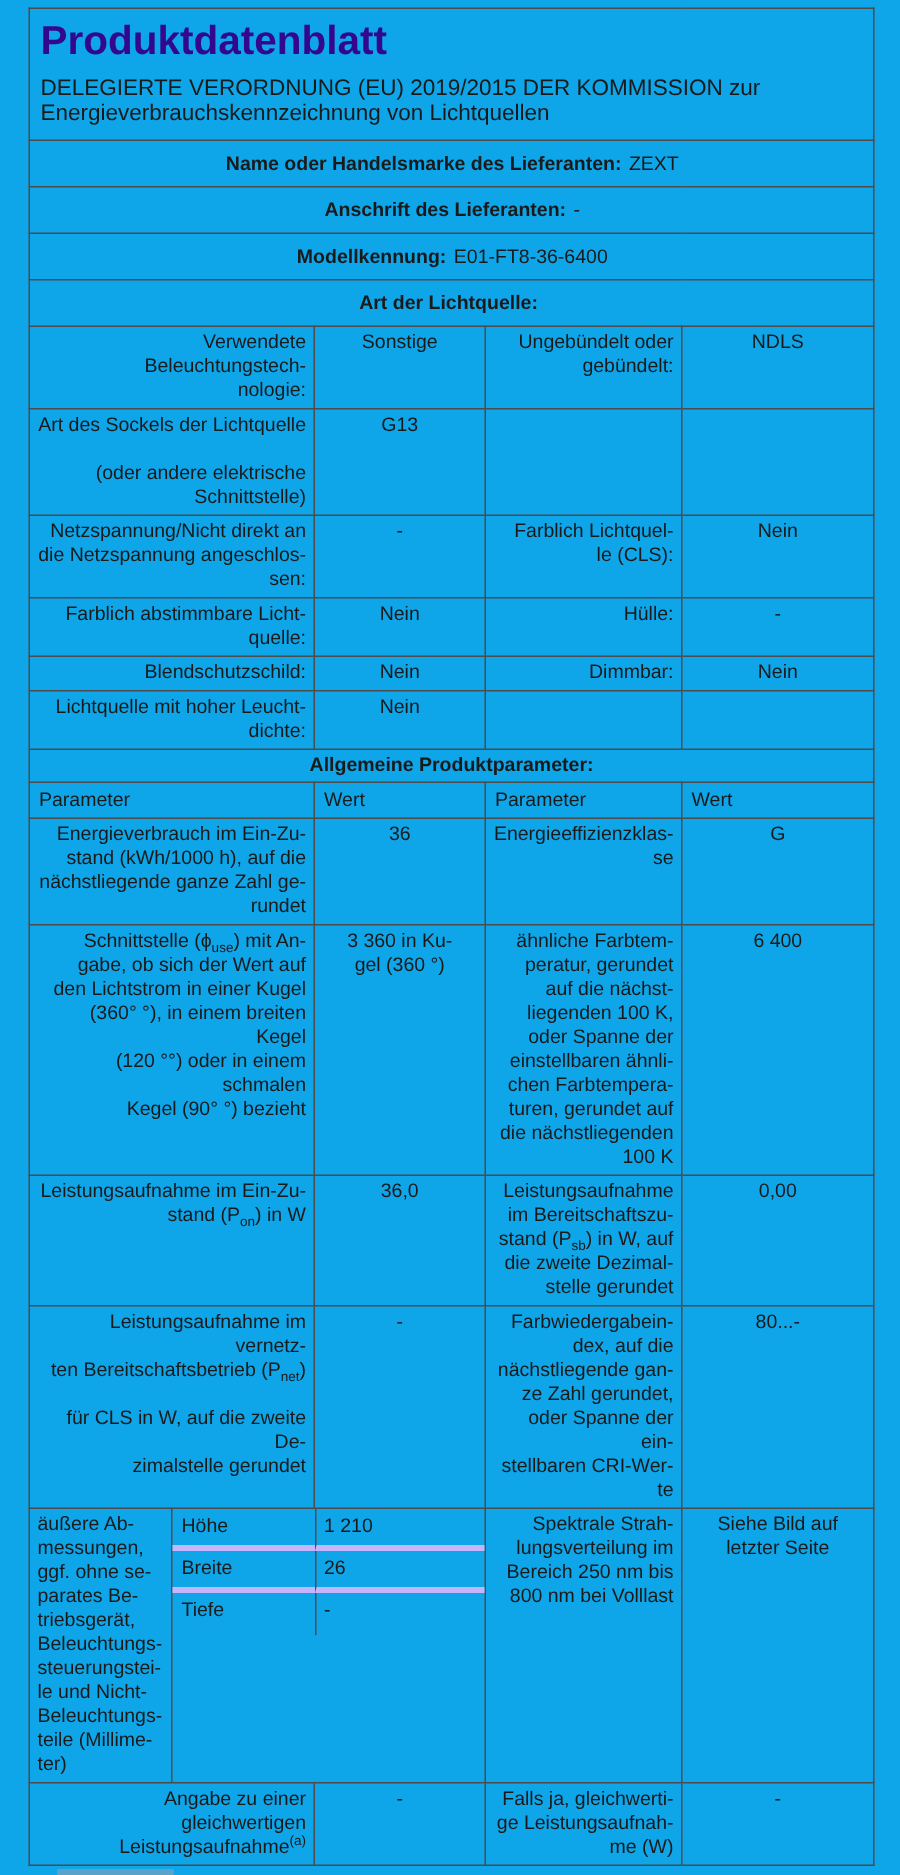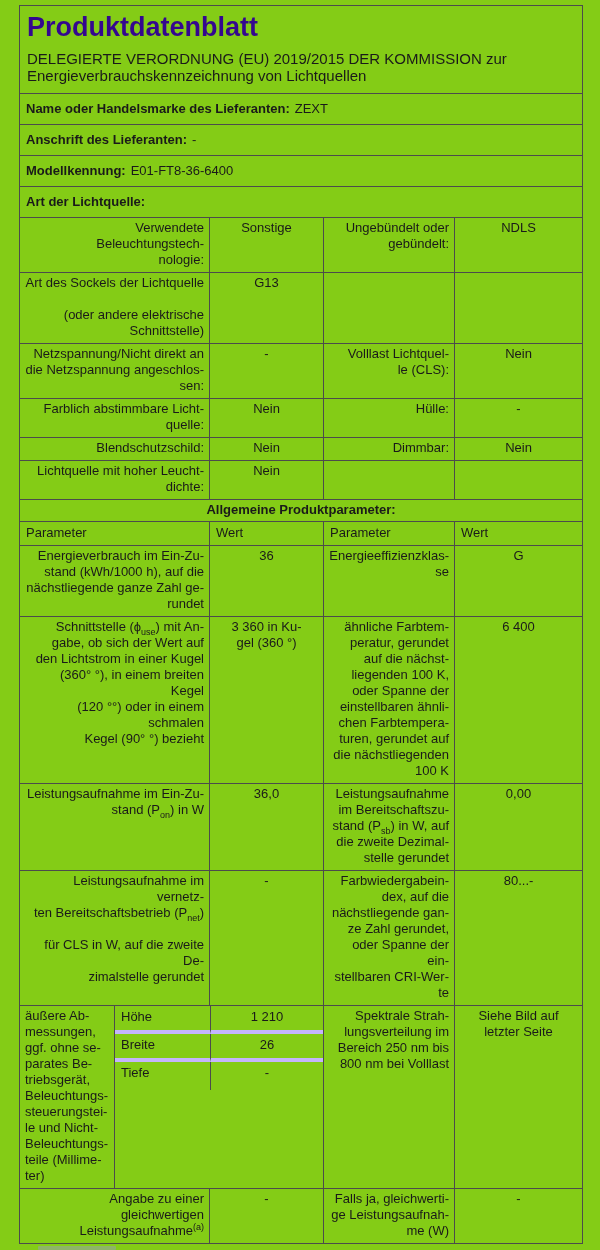--- a/index.html
+++ b/index.html
@@ -1,53 +1,53 @@
 <!DOCTYPE html>
 <html><head>
 <meta charset="utf-8">
 <style>
   html,body{margin:0;padding:0;background:#fff;}
   .page{
     position:relative;width:600px;height:1250px;overflow:hidden;
-    background:#84cc16;font-family:"Liberation Sans",sans-serif;color:#1a1a1a;
+    background:#0ea5e9;font-family:"Liberation Sans",sans-serif;color:#1a1a1a;
     box-sizing:border-box;
   }
   table.sheet{
     border-collapse:collapse;table-layout:fixed;width:563px;
     margin:5px 0 0 19px;
   }
   table.sheet td{
     border:1px solid #4c4c4c;vertical-align:top;
     font-size:13px;line-height:16px;padding:2px 5px 4px 5px;
   }
   .ws{white-space:pre-line;}
   .title-cell{padding:5px 8px 9px 7px !important;}
   .doc-title{font-size:27px;font-weight:bold;color:#34078f;line-height:32px;}
   .regulation{font-size:15px;line-height:17px;margin-top:7px;color:#1a1a1a;}
-  .info-cell{padding:7px 5px 7px 6px !important;}
+  .info-cell{padding:7px 5px 7px 6px !important;text-align:center;}
   .info-label{font-weight:bold;}
   .info-value{margin-left:5px;}
   .param{text-align:right;}
   .val{text-align:center;}
   .section{text-align:center;font-weight:bold;padding:2px 4px 3px 4px !important;}
   .colhead{padding:3px 5px 4px 6px !important;}
   sub{font-size:9px;line-height:0;}
   sup{font-size:9px;line-height:0;}
   
   td.dims-cell{padding:0 !important;}
   .dims-grid{
     display:grid;grid-template-columns:95px 95px 1fr;
     grid-template-rows:28px 28px 28px auto;height:100%;min-height:180px;
   }
   .dims-desc{
     grid-row:1 / span 4;border-right:1px solid #4c4c4c;
     padding:2px 5px 4px 5px;white-space:pre-line;
   }
   .dim-label{padding:3px 5px 2px 6px;}
-  .dim-value{padding:3px 5px 2px 5px;text-align:center;border-left:1px solid #4c4c4c;}
+  .dim-value{padding:3px 5px 2px 5px;text-align:left;border-left:1px solid #4c4c4c;}
   .bb{border-bottom:4px solid #c4b5fd;}
   .dim-filler{grid-column:2 / span 2;}
   
   .bottom-cutoff{
     position:absolute;left:38px;bottom:0;width:78px;height:4px;
     background:#98a0ae;opacity:.55;border-radius:1px;
   }
 </style>
 </head>
 <body>
@@ -109,21 +109,21 @@
       <td class="val ws">G13</td>
       <td class="param ws"></td>
       <td class="val ws"></td>
     </tr>
 
     <tr>
       <td class="param ws">Netzspannung/Nicht direkt an
 die Netzspannung angeschlos-
 sen:</td>
       <td class="val ws">-</td>
-      <td class="param ws">Volllast Lichtquel-
+      <td class="param ws">Farblich Lichtquel-
 le (CLS):</td>
       <td class="val ws">Nein</td>
     </tr>
 
     <tr>
       <td class="param ws">Farblich abstimmbare Licht-
 quelle:</td>
       <td class="val ws">Nein</td>
       <td class="param ws">Hülle:</td>
       <td class="val ws">-</td>

